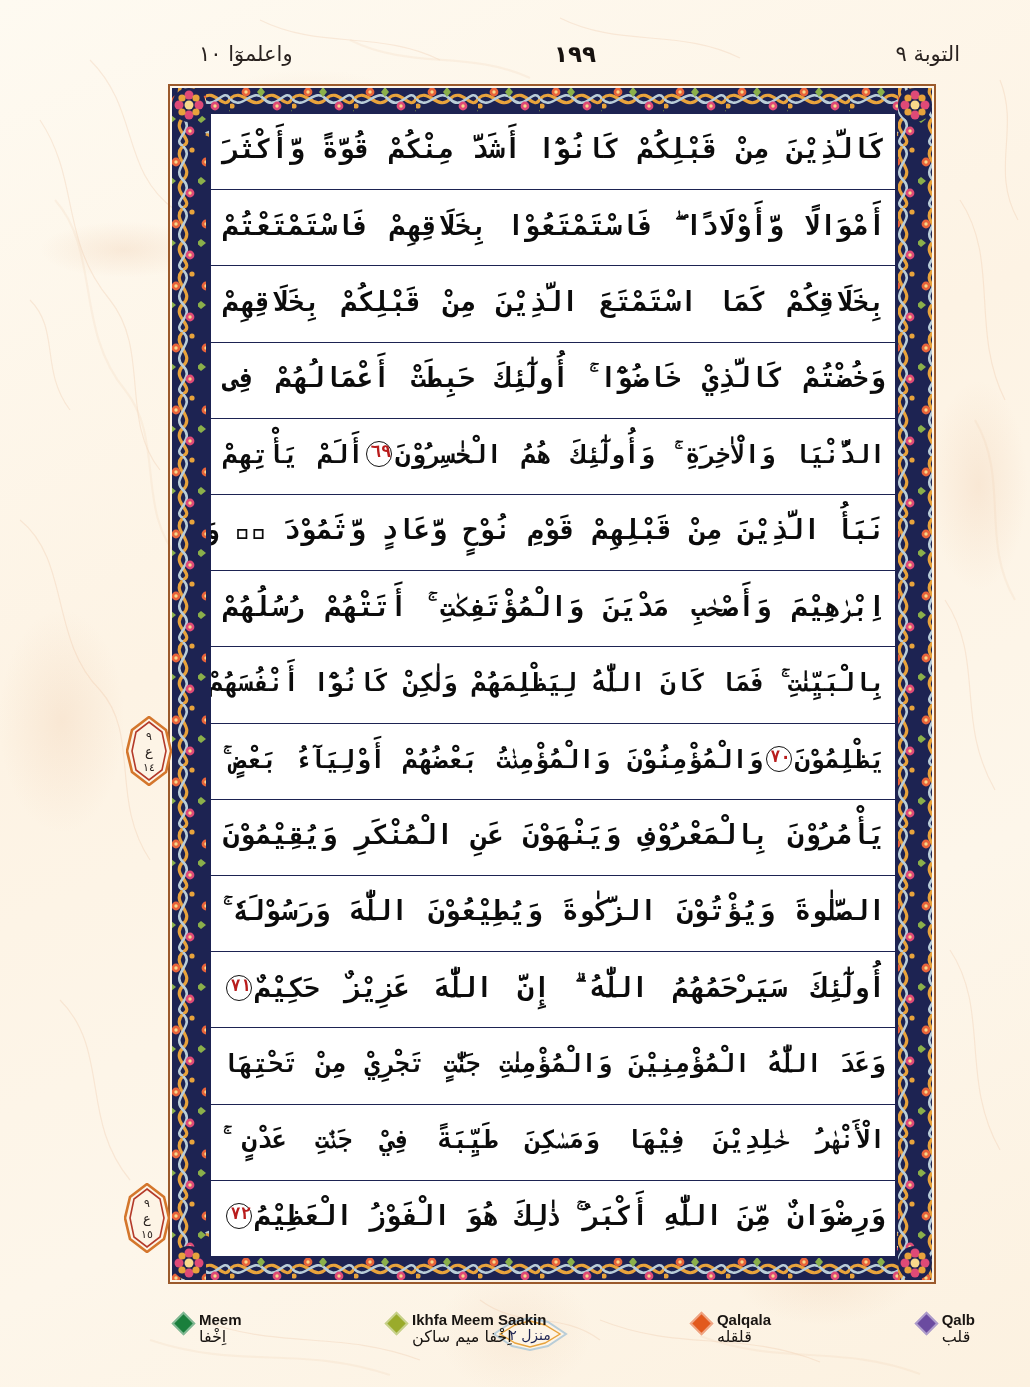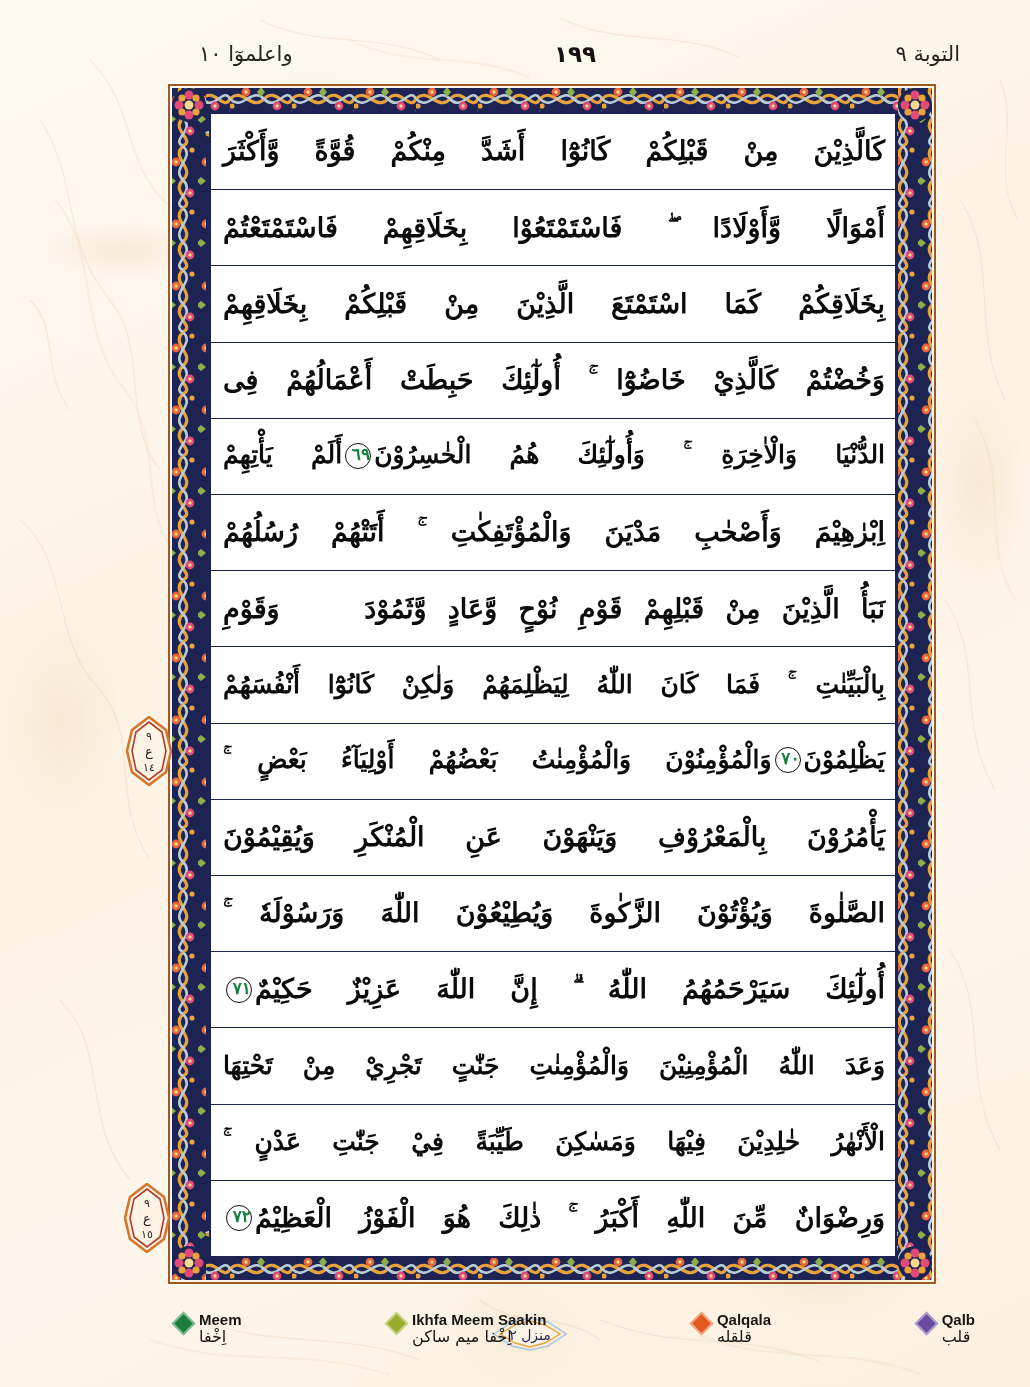--- a/index.html
+++ b/index.html
@@ -99,38 +99,38 @@
     display: flex;
     align-items: center;
     justify-content: center;
     direction: rtl;
     padding: 0 10px 0 12px;
     box-sizing: border-box;
     overflow: hidden;
   }
   .ayah-line:last-child { border-bottom: none; }
   .ayah-text {
-    font-family: Liberation Serif, serif;
+    font-family: Liberation Mono, monospace;
     font-size: 27px;
     line-height: 1.05;
     color: #0c0c0c;
     direction: rtl;
     unicode-bidi: isolate;
     white-space: nowrap;
     width: 100%;
     text-align: justify;
     text-align-last: justify;
     font-weight: 600;
   }
   .ayah-text.tight { font-size: 25px; }
 
   .ayah-num {
     display: inline-block;
     font-size: 17px;
-    color: #15803d;
+    color: #b91c1c;
     border: 1.4px solid #111;
     border-radius: 50%;
     width: 24px; height: 24px;
     line-height: 22px;
     text-align: center;
     vertical-align: middle;
     margin: 0 3px;
     position: relative;
     top: -2px;
   }
@@ -461,25 +461,25 @@
       <div class="ayah-text">وَخُضْتُمْ كَالَّذِيْ خَاضُوْٓا ۚ أُولٰٓئِكَ حَبِطَتْ أَعْمَالُهُمْ فِى</div>
     </div>
 
     <div class="ayah-line">
       <div class="ayah-text tight">
         <span>الدُّنْيَا وَالْاٰخِرَةِ ۚ وَأُولٰٓئِكَ هُمُ الْخٰسِرُوْنَ</span><span class="ayah-num">٦٩</span><span>أَلَمْ يَأْتِهِمْ</span>
       </div>
     </div>
 
     <div class="ayah-line">
+      <div class="ayah-text">نَبَأُ الَّذِيْنَ مِنْ قَبْلِهِمْ قَوْمِ نُوْحٍ وَّعَادٍ وَّثَمُوْدَ ەۙ وَقَوْمِ</div>
+    </div>
+
+    <div class="ayah-line">
       <div class="ayah-text">اِبْرٰهِيْمَ وَأَصْحٰبِ مَدْيَنَ وَالْمُؤْتَفِكٰتِ ۚ أَتَتْهُمْ رُسُلُهُمْ</div>
-    </div>
-
-    <div class="ayah-line">
-      <div class="ayah-text">نَبَأُ الَّذِيْنَ مِنْ قَبْلِهِمْ قَوْمِ نُوْحٍ وَّعَادٍ وَّثَمُوْدَ ەۙ وَقَوْمِ</div>
     </div>
 
     <div class="ayah-line">
       <div class="ayah-text tight">بِالْبَيِّنٰتِ ۚ فَمَا كَانَ اللّٰهُ لِيَظْلِمَهُمْ وَلٰكِنْ كَانُوْٓا أَنْفُسَهُمْ</div>
     </div>
 
     <div class="ayah-line">
       <div class="ayah-text tight">
         <span>يَظْلِمُوْنَ</span><span class="ayah-num">٧٠</span><span>وَالْمُؤْمِنُوْنَ وَالْمُؤْمِنٰتُ بَعْضُهُمْ أَوْلِيَآءُ بَعْضٍ ۚ</span>
       </div>

